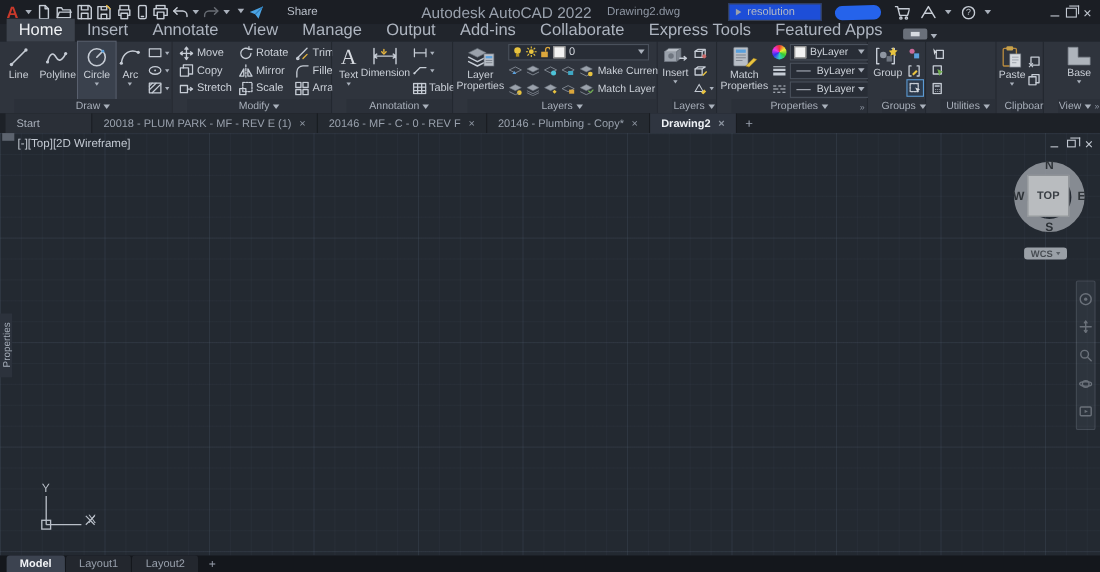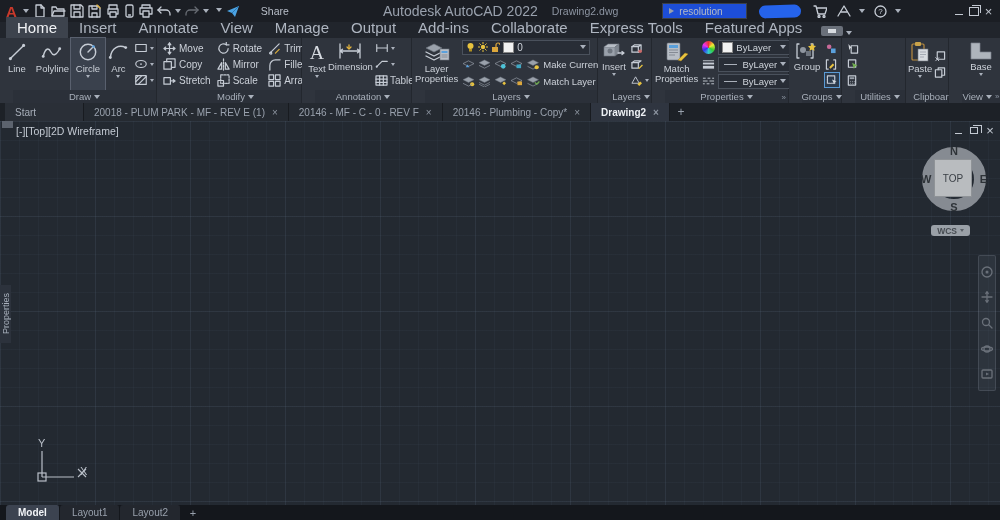--- a/index.html
+++ b/index.html
@@ -88,21 +88,21 @@
   .vtab{position:absolute;top:164px;left:0;width:11px;height:58px;background:#2c323c;
         display:flex;align-items:center;justify-content:center;}
   .vtab span{writing-mode:vertical-rl;transform:rotate(180deg);font-size:9px;color:#a8b0bc;}
   .dwg-winbtns{position:absolute;top:3px;right:4px;display:flex;gap:4px;}
   .dwg-winbtns .winbtn{width:12px;height:12px}
 
   
   .viewcube{position:absolute;top:26px;right:14px;width:64px;height:64px;}
   .vc-ring{position:absolute;inset:0;border-radius:50%;border:12px solid rgba(148,153,159,.88);box-sizing:border-box;}
   .vc-face{position:absolute;left:12px;top:12px;width:38px;height:38px;background:#b9bcbf;border:1px solid #8f9397;
-           display:flex;align-items:center;justify-content:center;color:#3a3f45;font-size:10px;font-weight:normal;box-sizing:border-box;}
+           display:flex;align-items:center;justify-content:center;color:#3a3f45;font-size:10px;font-weight:bold;box-sizing:border-box;}
   .vc-n{position:absolute;top:-2px;left:50%;transform:translateX(-50%);color:#2e3338;font-weight:bold;font-size:11px}
   .vc-s{position:absolute;bottom:-2px;left:50%;transform:translateX(-50%);color:#2e3338;font-weight:bold;font-size:11px}
   .vc-w{position:absolute;left:-1px;top:50%;transform:translateY(-50%);color:#2e3338;font-weight:bold;font-size:11px}
   .vc-e{position:absolute;right:-1px;top:50%;transform:translateY(-50%);color:#2e3338;font-weight:bold;font-size:11px}
   .wcs-pill{position:absolute;top:104px;right:30px;height:11px;padding:0 6px;background:#9aa0a7;border-radius:3px;
             display:flex;align-items:center;gap:3px;color:#474c52;font-size:8.5px;font-weight:bold;}
   .wcs-pill .caret-d{border-top-color:#5a6067;border-left-width:2.5px;border-right-width:2.5px;border-top-width:3px}
 
   
   .navbar{position:absolute;top:134px;right:4px;width:18px;height:136px;background:rgba(95,105,120,.22);

